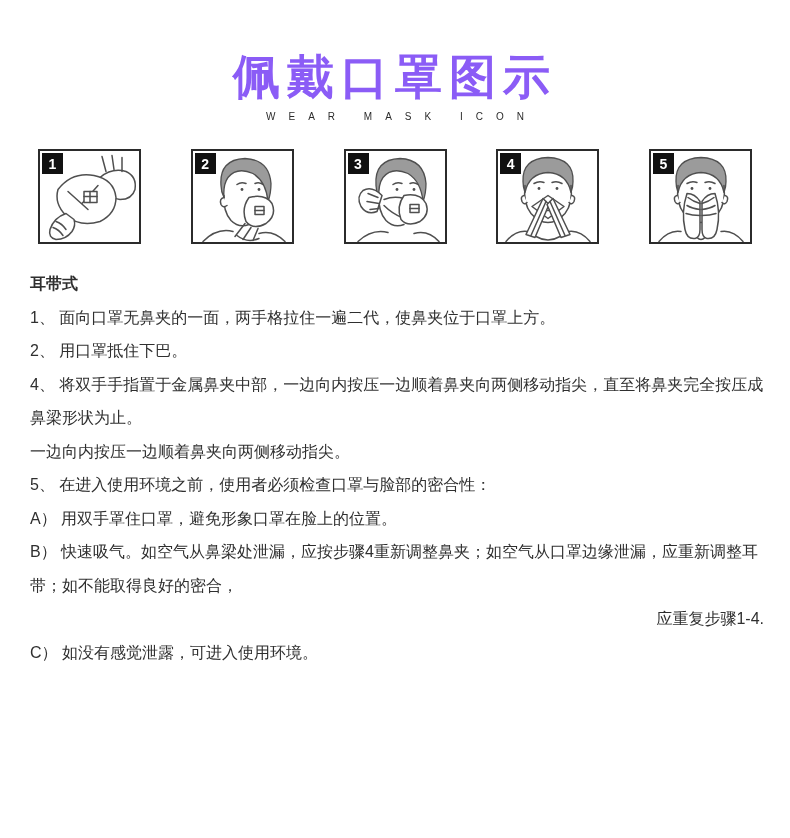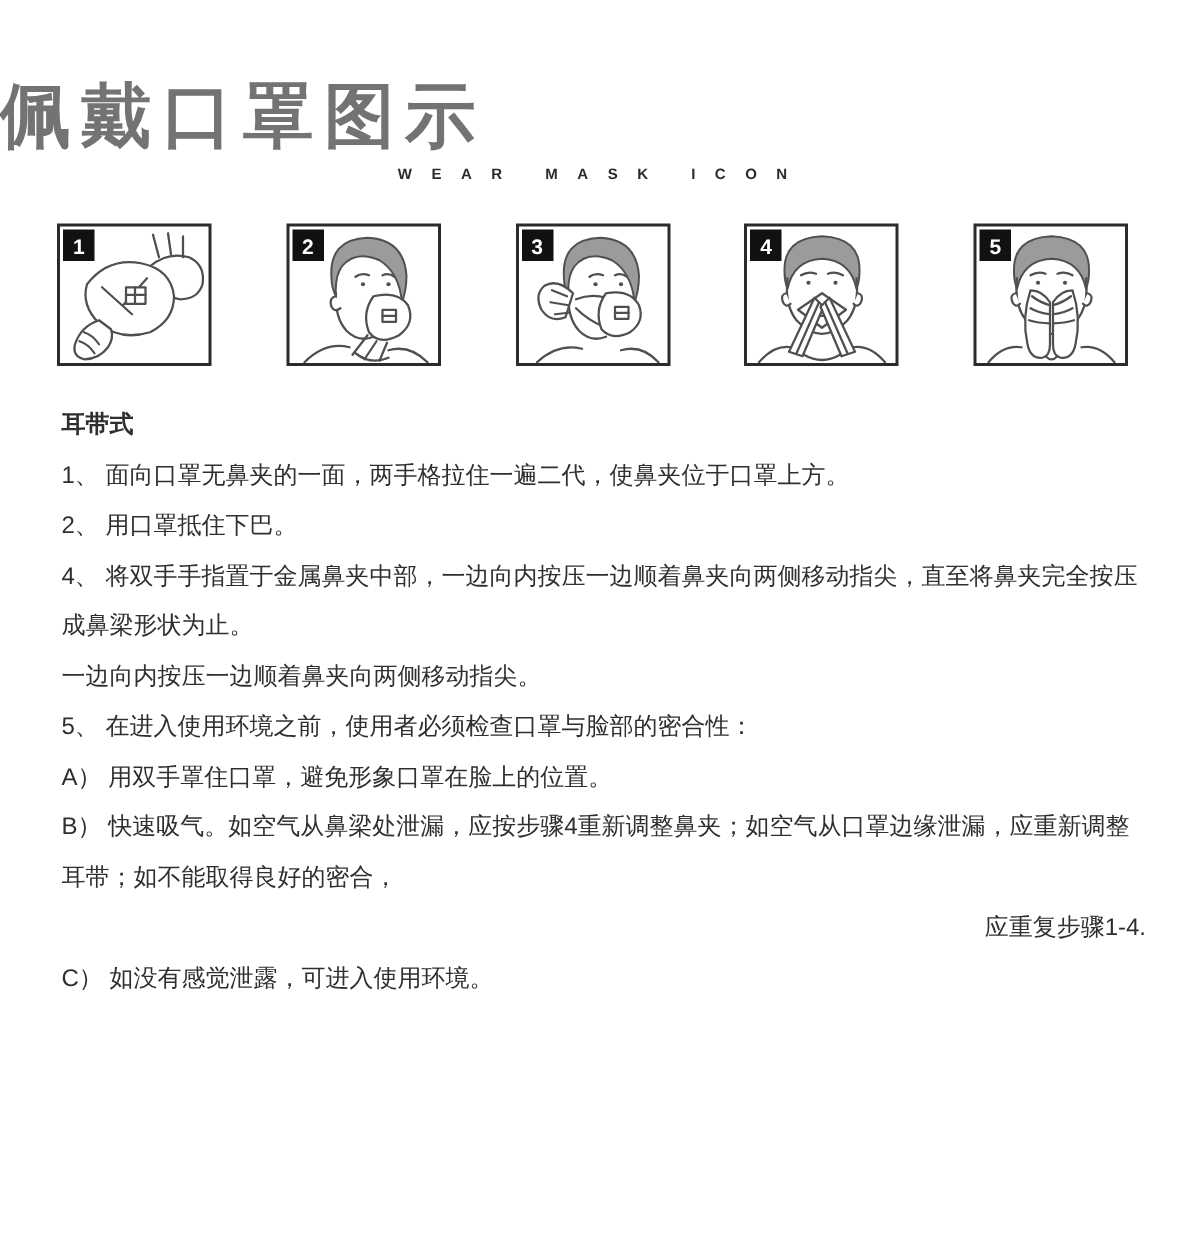--- a/index.html
+++ b/index.html
@@ -8,32 +8,32 @@
     width: 790px; height: 838px;
     font-family: "Liberation Sans", sans-serif;
     color: #2e2e2e;
     overflow: hidden;
   }
   .page { position: relative; width: 790px; height: 838px; background: #ffffff; }
 
   
   .title {
     margin-top: 50px;
-    text-align: left;
+    text-align: center;
     font-size: 47px;
     font-weight: 800;
     letter-spacing: 7px;
-    color: #737373;
+    color: #8b5cf6;
     line-height: 1.15;
   }
   .subtitle {
     margin-top: 7px;
     text-align: center;
     font-size: 10px;
-    font-weight: 700;
+    font-weight: 400;
     letter-spacing: 13px;
     text-indent: 13px; 
     color: #2b2b2b;
   }
 
   
   .steps-row {
     margin-top: 27px;
     padding: 0 38px;
     display: flex;
@@ -59,21 +59,21 @@
   }
   .step-art { position: absolute; inset: 0; width: 99px; height: 91px; }
   .step-art .ln { fill: none; stroke: #4f4f4f; stroke-width: 1.5; stroke-linecap: round; stroke-linejoin: round; }
   .step-art .fillw { fill: #ffffff; stroke: #4f4f4f; stroke-width: 1.5; stroke-linecap: round; stroke-linejoin: round; }
   .step-art .hair { fill: #9b9b9b; stroke: #4f4f4f; stroke-width: 1.3; stroke-linejoin: round; }
   .step-art .dot { fill: #4f4f4f; stroke: none; }
 
   
   .instructions {
     margin-top: 23px;
-    padding: 0 26px 0 41px;
+    padding: 0 26px 0 30px;
     font-size: 16px;
     color: #2f2f2f;
   }
   .instructions p { line-height: 33.5px; }
   .instr-heading { font-weight: 700; }
   .indent { padding-left: 30px; text-align: right; }
 </style>
 </head>
 <body>
 

